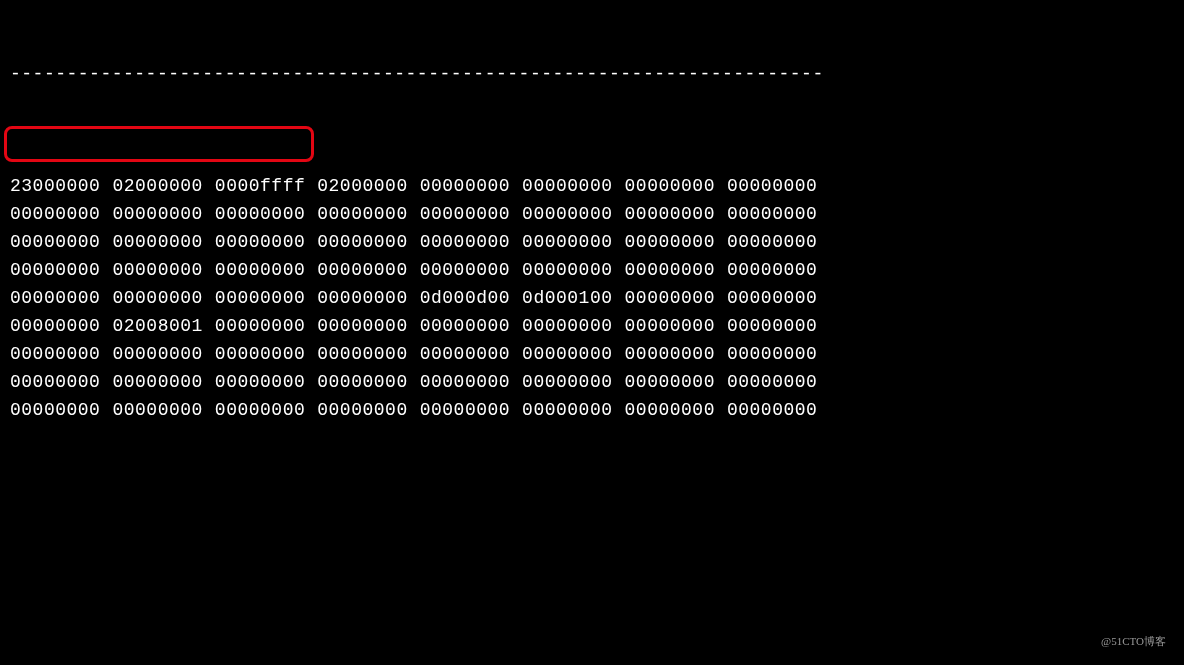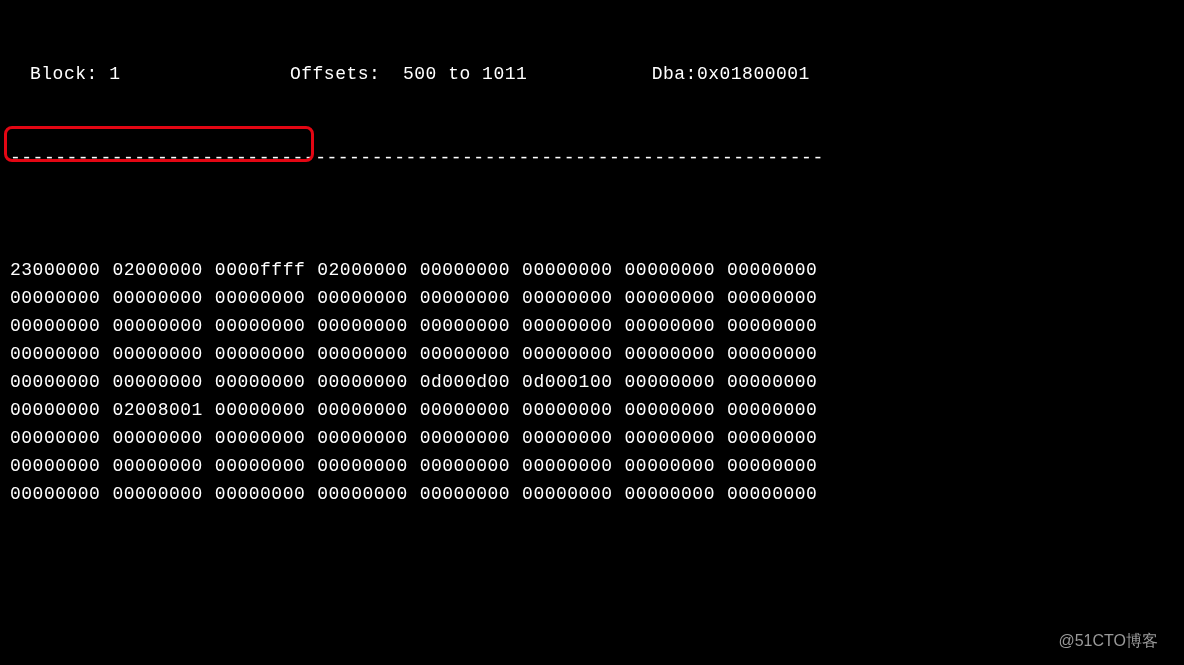--- a/index.html
+++ b/index.html
@@ -5,29 +5,28 @@
   html,body{margin:0;padding:0;background:#000;color:#fff;width:1184px;height:665px;overflow:hidden}
   body{font-family:"Courier New",ui-monospace,Menlo,Consolas,monospace;font-size:18px;line-height:28px;letter-spacing:0.5px}
   .screen{padding:4px 10px 0 10px;white-space:pre}
   .prompt-line .prompt{font-weight:bold}
   .file-line{padding-left:20px}
   .block-line{padding-left:20px}
   .dashes{letter-spacing:0.5px}
   .hex-row{padding-left:0}
   .hl{position:absolute;border:3px solid #e30613;border-radius:8px;pointer-events:none}
   .rel{position:relative}
-  .footer{position:absolute;right:26px;bottom:10px;color:#999;font-size:16px;font-family:Liberation Sans, sans-serif;letter-spacing:0}
+  .footer{position:absolute;right:18px;bottom:10px;color:#999;font-size:11px;font-family:Liberation Serif, serif;letter-spacing:0}
   .cell{display:inline-block}
   .gap{display:inline-block;width:12px}
 </style>
 </head>
 <body>
 
 <div class="screen rel">
-  <div class="block-line"><span>Block:</span> <span>1</span>               <span>Offsets:</span>  <span>500 to 1011</span>           <span>Dba:</span><span>0x01800001</span></div>
   <div class="dashes">------------------------------------------------------------------------</div>
 
   <div id="hex-area"><div class="hex-row"><span class="cell">23000000</span><span class="gap"></span><span class="cell">02000000</span><span class="gap"></span><span class="cell">0000ffff</span><span class="gap"></span><span class="cell">02000000</span><span class="gap"></span><span class="cell">00000000</span><span class="gap"></span><span class="cell">00000000</span><span class="gap"></span><span class="cell">00000000</span><span class="gap"></span><span class="cell">00000000</span></div><div class="hex-row"><span class="cell">00000000</span><span class="gap"></span><span class="cell">00000000</span><span class="gap"></span><span class="cell">00000000</span><span class="gap"></span><span class="cell">00000000</span><span class="gap"></span><span class="cell">00000000</span><span class="gap"></span><span class="cell">00000000</span><span class="gap"></span><span class="cell">00000000</span><span class="gap"></span><span class="cell">00000000</span></div><div class="hex-row"><span class="cell">00000000</span><span class="gap"></span><span class="cell">00000000</span><span class="gap"></span><span class="cell">00000000</span><span class="gap"></span><span class="cell">00000000</span><span class="gap"></span><span class="cell">00000000</span><span class="gap"></span><span class="cell">00000000</span><span class="gap"></span><span class="cell">00000000</span><span class="gap"></span><span class="cell">00000000</span></div><div class="hex-row"><span class="cell">00000000</span><span class="gap"></span><span class="cell">00000000</span><span class="gap"></span><span class="cell">00000000</span><span class="gap"></span><span class="cell">00000000</span><span class="gap"></span><span class="cell">00000000</span><span class="gap"></span><span class="cell">00000000</span><span class="gap"></span><span class="cell">00000000</span><span class="gap"></span><span class="cell">00000000</span></div><div class="hex-row"><span class="cell">00000000</span><span class="gap"></span><span class="cell">00000000</span><span class="gap"></span><span class="cell">00000000</span><span class="gap"></span><span class="cell">00000000</span><span class="gap"></span><span class="cell">0d000d00</span><span class="gap"></span><span class="cell">0d000100</span><span class="gap"></span><span class="cell">00000000</span><span class="gap"></span><span class="cell">00000000</span></div><div class="hex-row"><span class="cell">00000000</span><span class="gap"></span><span class="cell">02008001</span><span class="gap"></span><span class="cell">00000000</span><span class="gap"></span><span class="cell">00000000</span><span class="gap"></span><span class="cell">00000000</span><span class="gap"></span><span class="cell">00000000</span><span class="gap"></span><span class="cell">00000000</span><span class="gap"></span><span class="cell">00000000</span></div><div class="hex-row"><span class="cell">00000000</span><span class="gap"></span><span class="cell">00000000</span><span class="gap"></span><span class="cell">00000000</span><span class="gap"></span><span class="cell">00000000</span><span class="gap"></span><span class="cell">00000000</span><span class="gap"></span><span class="cell">00000000</span><span class="gap"></span><span class="cell">00000000</span><span class="gap"></span><span class="cell">00000000</span></div><div class="hex-row"><span class="cell">00000000</span><span class="gap"></span><span class="cell">00000000</span><span class="gap"></span><span class="cell">00000000</span><span class="gap"></span><span class="cell">00000000</span><span class="gap"></span><span class="cell">00000000</span><span class="gap"></span><span class="cell">00000000</span><span class="gap"></span><span class="cell">00000000</span><span class="gap"></span><span class="cell">00000000</span></div><div class="hex-row"><span class="cell">00000000</span><span class="gap"></span><span class="cell">00000000</span><span class="gap"></span><span class="cell">00000000</span><span class="gap"></span><span class="cell">00000000</span><span class="gap"></span><span class="cell">00000000</span><span class="gap"></span><span class="cell">00000000</span><span class="gap"></span><span class="cell">00000000</span><span class="gap"></span><span class="cell">00000000</span></div></div>
 
   
   
 
   <div class="hl" style="left: 4px; top: 126px; width: 304px; height: 30px;"></div>
 </div>
 

